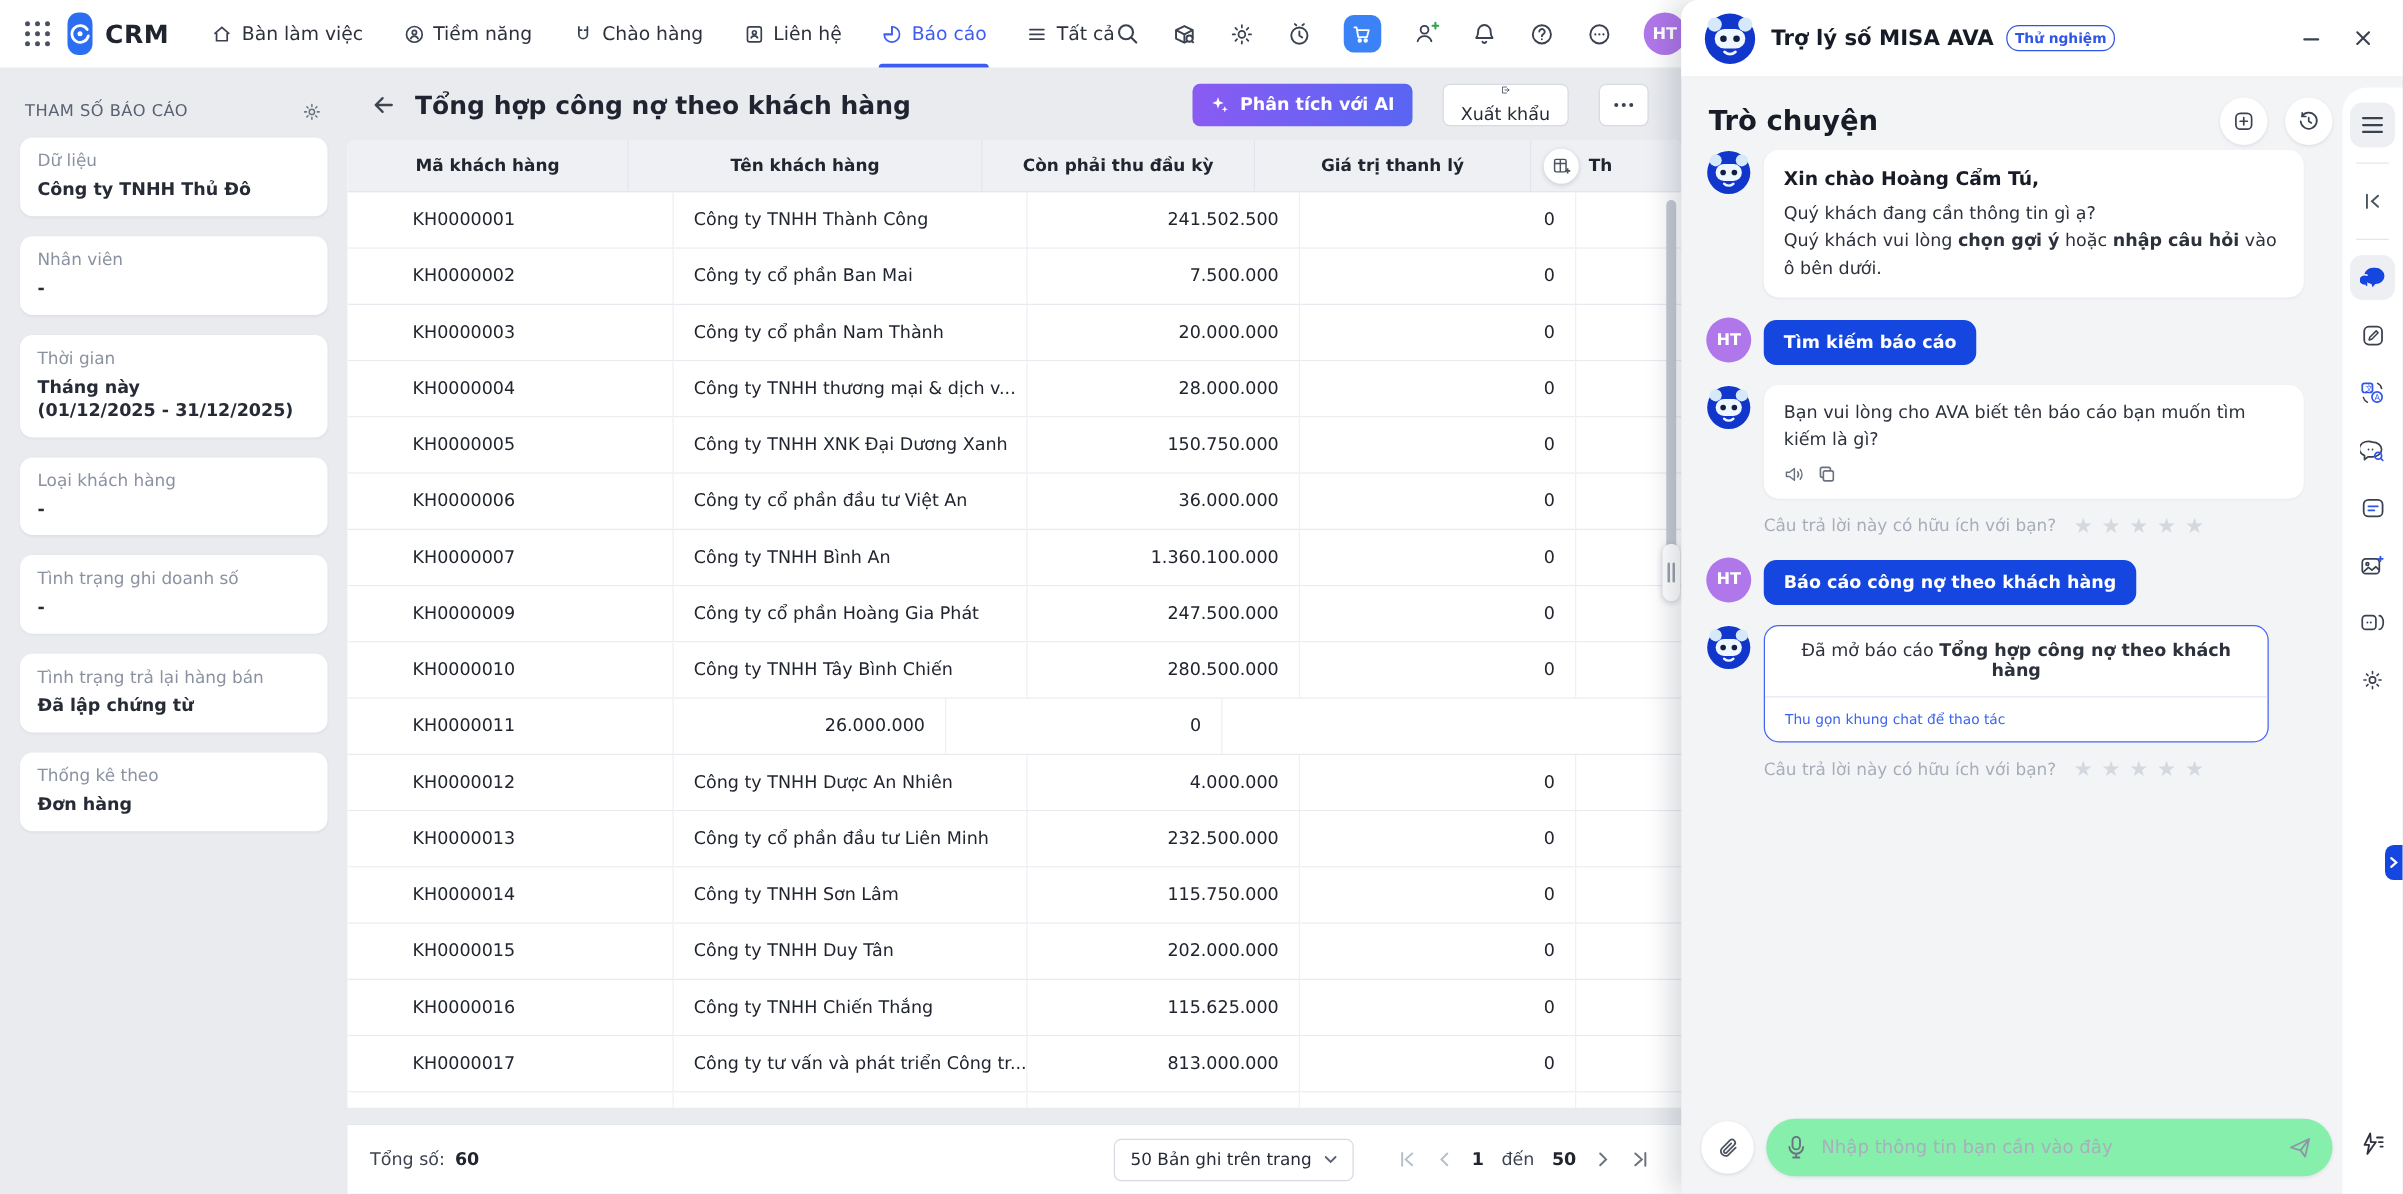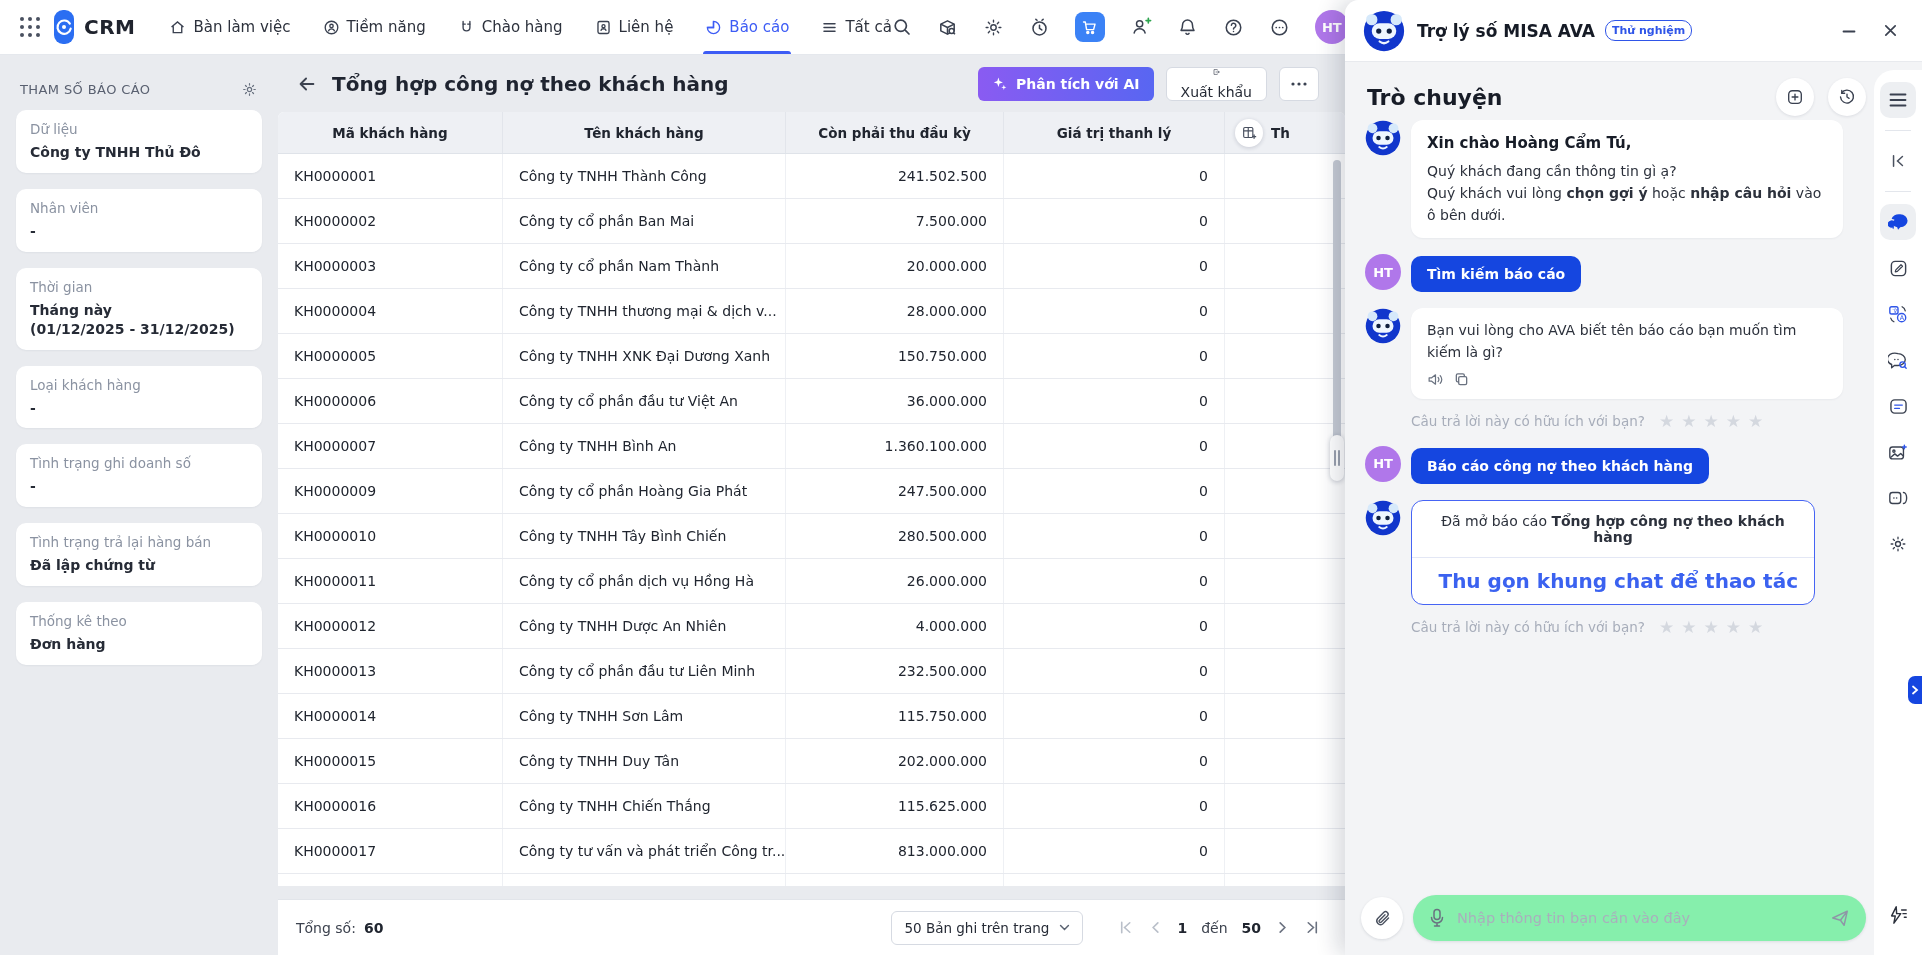--- a/index.html
+++ b/index.html
@@ -28,33 +28,33 @@
   .sb-head{display:flex;align-items:center;justify-content:space-between;padding:26px 20px 12px 20px;}
   .sb-title{font-size:13px;color:#596070;letter-spacing:.4px;}
   .sb-card{background:#fff;border-radius:10px;margin:0 16px 16px 16px;padding:11px 14px;box-shadow:0 1px 2px rgba(25,35,60,.05);cursor:pointer;}
   .sb-label{font-size:13.5px;color:#8a92a1;margin-bottom:6px;}
   .sb-value{font-size:14px;font-weight:700;color:#262b36;line-height:1.35;}
   
   #titlerow{position:absolute;left:278px;top:55px;height:57px;right:577px;display:flex;align-items:center;
     padding:0 26px 0 18px;box-sizing:border-box;}
   .back-btn{cursor:pointer;margin-right:14px;display:flex;}
   .page-title{font-size:20px;font-weight:600;color:#1f2430;}
-  .title-actions{margin-left:auto;display:flex;gap:12px;}
+  .title-actions{margin-left:auto;display:flex;gap:24px;}
   .btn-ai{height:34px;border:none;border-radius:6px;background:linear-gradient(90deg,#8a5bf2,#5866f2);color:#fff;
     font-size:14px;font-weight:600;display:flex;align-items:center;gap:8px;padding:0 14px;cursor:pointer;font-family:inherit;}
   .btn-export{height:34px;border:1px solid #d6dae2;border-radius:6px;background:#fff;color:#262b36;
     font-size:14px;display:flex;align-items:center;gap:8px;padding:0 14px;cursor:pointer;font-family:inherit;flex-direction:column;}
   .btn-more{height:34px;width:40px;border:1px solid #d6dae2;border-radius:6px;background:#fff;display:flex;align-items:center;justify-content:center;cursor:pointer;}
   
   #tablecard{position:absolute;left:278px;top:112px;width:1067px;height:774px;background:#fff;overflow:hidden;border-radius:6px 6px 0 0;}
   .thead{display:flex;height:41px;background:#eef0f4;border-bottom:1px solid #dfe3e9;}
   .th{display:flex;align-items:center;justify-content:center;font-size:13.5px;font-weight:700;color:#20252f;
     border-right:1px solid #e2e5eb;box-sizing:border-box;cursor:pointer;}
   .th:last-child{border-right:none;justify-content:flex-start;padding-left:10px;gap:8px;}
-  .trow{display:flex;height:44px;border-bottom:1px solid #e8eaef;background:#fff;cursor:default;}
+  .trow{display:flex;height:44px;border-bottom:1px solid #e8eaef;background:#fff;cursor:default;padding-left:36px;}
   .td{display:flex;align-items:center;font-size:14px;color:#20252f;border-right:1px solid #eef0f4;box-sizing:border-box;padding:0 16px;white-space:nowrap;overflow:hidden;}
   .td:last-child{border-right:none;}
   .c1{width:225px;} .c2{width:283px;} .c3{width:218px;} .c4{width:221px;} .c5{flex:1;}
   .num{justify-content:flex-end;}
   .addcol-btn{width:28px;height:28px;border-radius:50%;background:#fff;box-shadow:0 1px 4px rgba(20,30,60,.18);
     display:flex;align-items:center;justify-content:center;cursor:pointer;}
   #vscroll{position:absolute;right:4px;top:48px;width:8px;height:285px;background:#c6cbd4;border-radius:4px;cursor:pointer;}
   #draghandle{position:absolute;left:1330px;top:435px;width:14px;height:46px;background:#fff;border-radius:8px;
     box-shadow:0 1px 5px rgba(20,30,60,.25);display:flex;align-items:center;justify-content:center;gap:2px;z-index:6;cursor:col-resize;}
   #draghandle i{width:2px;height:16px;background:#9aa1ae;border-radius:1px;}
@@ -93,21 +93,21 @@
   .user-pill{background:#1546e0;color:#fff;font-size:14px;font-weight:600;border-radius:10px;padding:10px 16px;margin-top:2px;}
   .msg-actions{display:flex;gap:10px;margin-top:8px;}
   .msg-actions .act{cursor:pointer;display:flex;}
   .rating-row{display:flex;align-items:center;gap:14px;margin:14px 0 16px 66px;}
   .rating-label{font-size:13.5px;color:#a7adba;}
   .stars{display:flex;gap:7px;}
   .star{font-size:17px;color:#d4d8df;cursor:pointer;line-height:1;}
   .star::before{content:"★";}
   .report-box{background:#fff;border:1.5px solid #4664f4;border-radius:12px;max-width:402px;overflow:hidden;}
   .report-box .rb-line{padding:12px 16px;font-size:14px;color:#2c313c;text-align:center;border-bottom:1px solid #e3e7f5;}
-  .report-box .rb-link{padding:11px 16px;text-align:right;font-size:20px;color:#3b62f0;cursor:pointer;font-weight:bold;}
+  .report-box .rb-link{padding:11px 16px;text-align:left;font-size:11px;color:#3b62f0;cursor:pointer;}
   
   #inputbar{position:absolute;left:16px;right:56px;bottom:14px;display:flex;align-items:center;gap:10px;}
   .clip-btn{width:42px;height:42px;border-radius:50%;background:#fff;box-shadow:0 1px 3px rgba(20,30,60,.12);
     display:flex;align-items:center;justify-content:center;cursor:pointer;flex:0 0 42px;}
   .input-pill{flex:1;height:46px;background:#86efac;border-radius:23px;display:flex;align-items:center;gap:10px;
     padding:0 16px;box-shadow:0 1px 3px rgba(20,30,60,.10);}
   .input-pill input{flex:1;border:none;outline:none;font-size:14.5px;color:#2c313c;font-family:inherit;background:transparent;}
   .input-pill input::placeholder{color:#a9afbc;}
   
   #rail{position:absolute;right:0;top:70px;bottom:0;width:48px;background:#fff;border-top-left-radius:20px;
@@ -425,21 +425,20 @@
       <div class="trow">
         <div class="td c1">KH0000010</div>
         <div class="td c2">Công ty TNHH Tây Bình Chiến</div>
         <div class="td c3 num">280.500.000</div>
         <div class="td c4 num">0</div>
         <div class="td c5"></div>
       </div>
 
       <div class="trow">
         <div class="td c1">KH0000011</div>
-        <div class="td c2">Công ty cổ phần dịch vụ Hồng Hà</div>
         <div class="td c3 num">26.000.000</div>
         <div class="td c4 num">0</div>
         <div class="td c5"></div>
       </div>
 
       <div class="trow">
         <div class="td c1">KH0000012</div>
         <div class="td c2">Công ty TNHH Dược An Nhiên</div>
         <div class="td c3 num">4.000.000</div>
         <div class="td c4 num">0</div>

